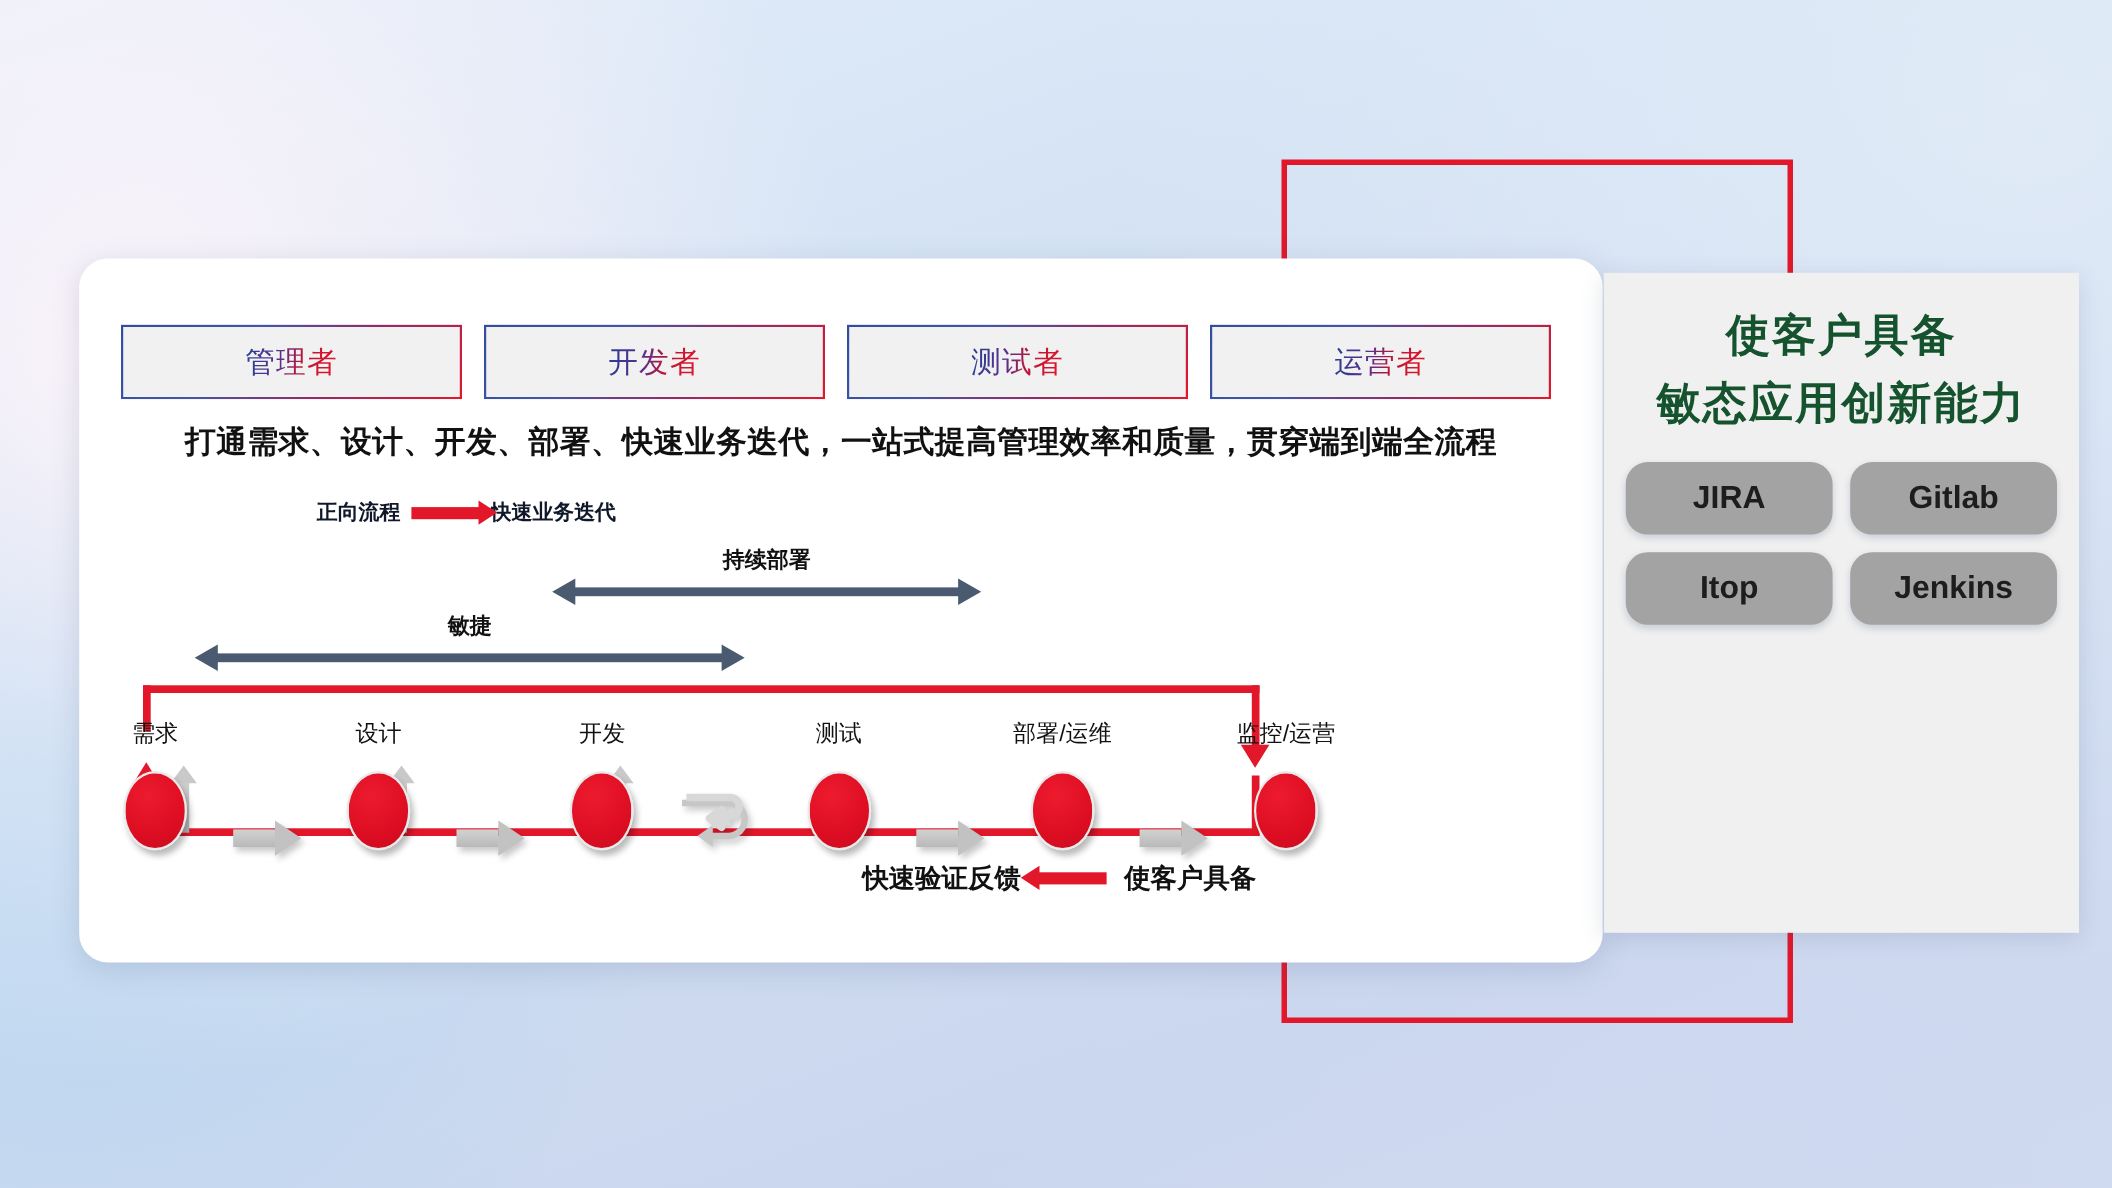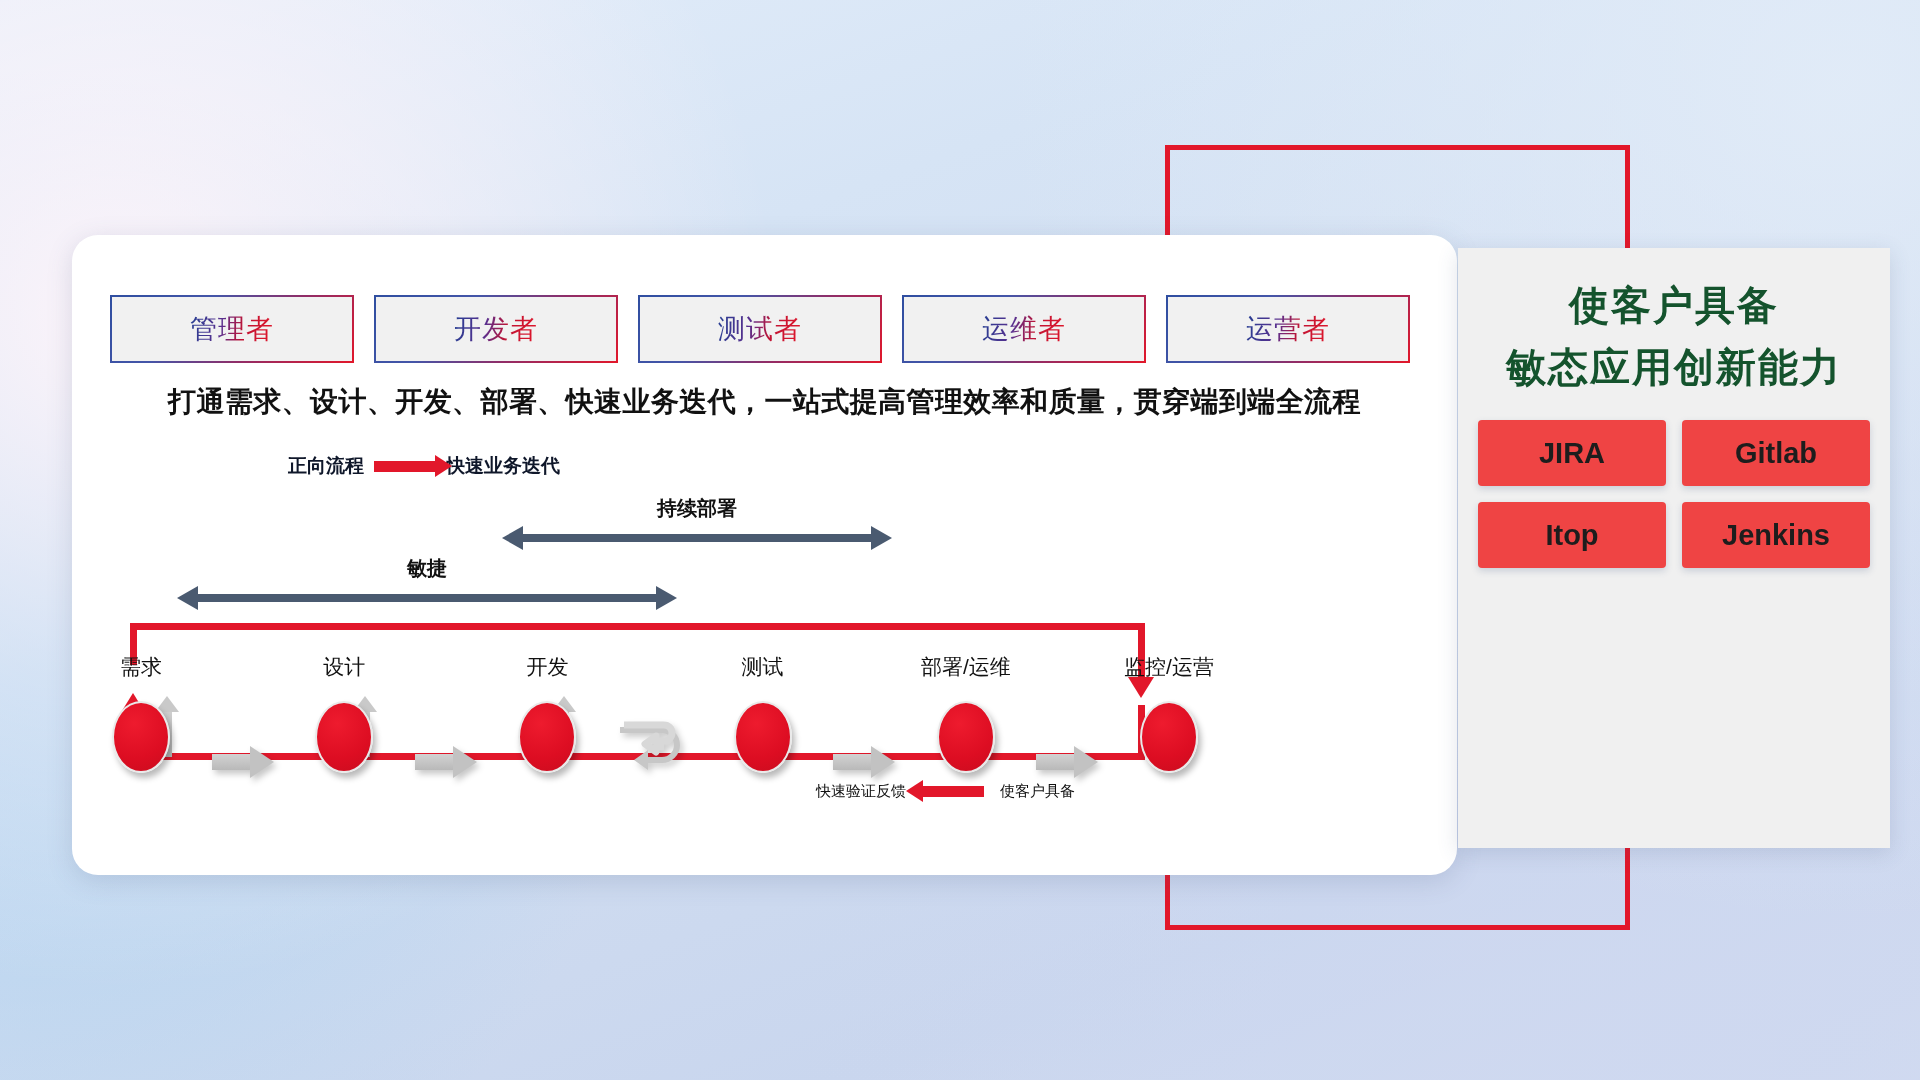--- a/index.html
+++ b/index.html
@@ -88,23 +88,23 @@
 
   
   .legend-forward {
     position: absolute;
     left: 216px; top: 218px;
     display: flex; align-items: center; gap: 10px;
     font-size: 19px; font-weight: bold; color: #0f172a;
   }
   .legend-feedback {
     position: absolute;
-    left: 744px; top: 547px;
+    left: 712px; top: 547px;
     display: flex; align-items: center; gap: 16px;
-    font-size: 15px; font-weight: normal; color: #111;
+    font-size: 24px; font-weight: bold; color: #111;
   }
   .red-arrow-r, .red-arrow-l {
     display: inline-block;
     width: 62px; height: 11px;
     background: #e2172a;
     position: relative;
   }
   .red-arrow-r::after {
     content: ""; position: absolute; right: -16px; top: -6px;
     border-left: 17px solid #e2172a;
@@ -280,22 +280,22 @@
     font-weight: bold;
     font-size: 40px;
     line-height: 1.55;
     letter-spacing: 2px;
   }
   .tools-grid {
     margin: 22px 20px 0 20px;
     display: flex; flex-wrap: wrap; gap: 16px;
   }
   .tool-btn {
-    background: #ef4444;
-    border-radius: 4px;
+    background: #a3a3a3;
+    border-radius: 20px;
     height: 66px;
     display: flex; align-items: center; justify-content: center;
     font-size: 29px; font-weight: bold; color: #1d1d1d;
     box-shadow: 0 3px 7px rgba(70,90,130,0.22);
     flex: 1 1 calc(50% - 8px);
   }
   .tool-btn.wide { flex: 1 1 100%; }
 </style>
 </head>
 <body>
@@ -308,23 +308,20 @@
 
     <div class="roles">
       <div class="role-box">
         <span class="role-label">管理者</span>
       </div>
       <div class="role-box">
         <span class="role-label">开发者</span>
       </div>
       <div class="role-box">
         <span class="role-label">测试者</span>
-      </div>
-      <div class="role-box">
-        <span class="role-label">运维者</span>
       </div>
       <div class="role-box">
         <span class="role-label">运营者</span>
       </div>
     </div>
 
     <div class="headline">打通需求、设计、开发、部署、快速业务迭代，一站式提高管理效率和质量，贯穿端到端全流程</div>
 
     <div class="legend-forward">
       <span>正向流程</span>

